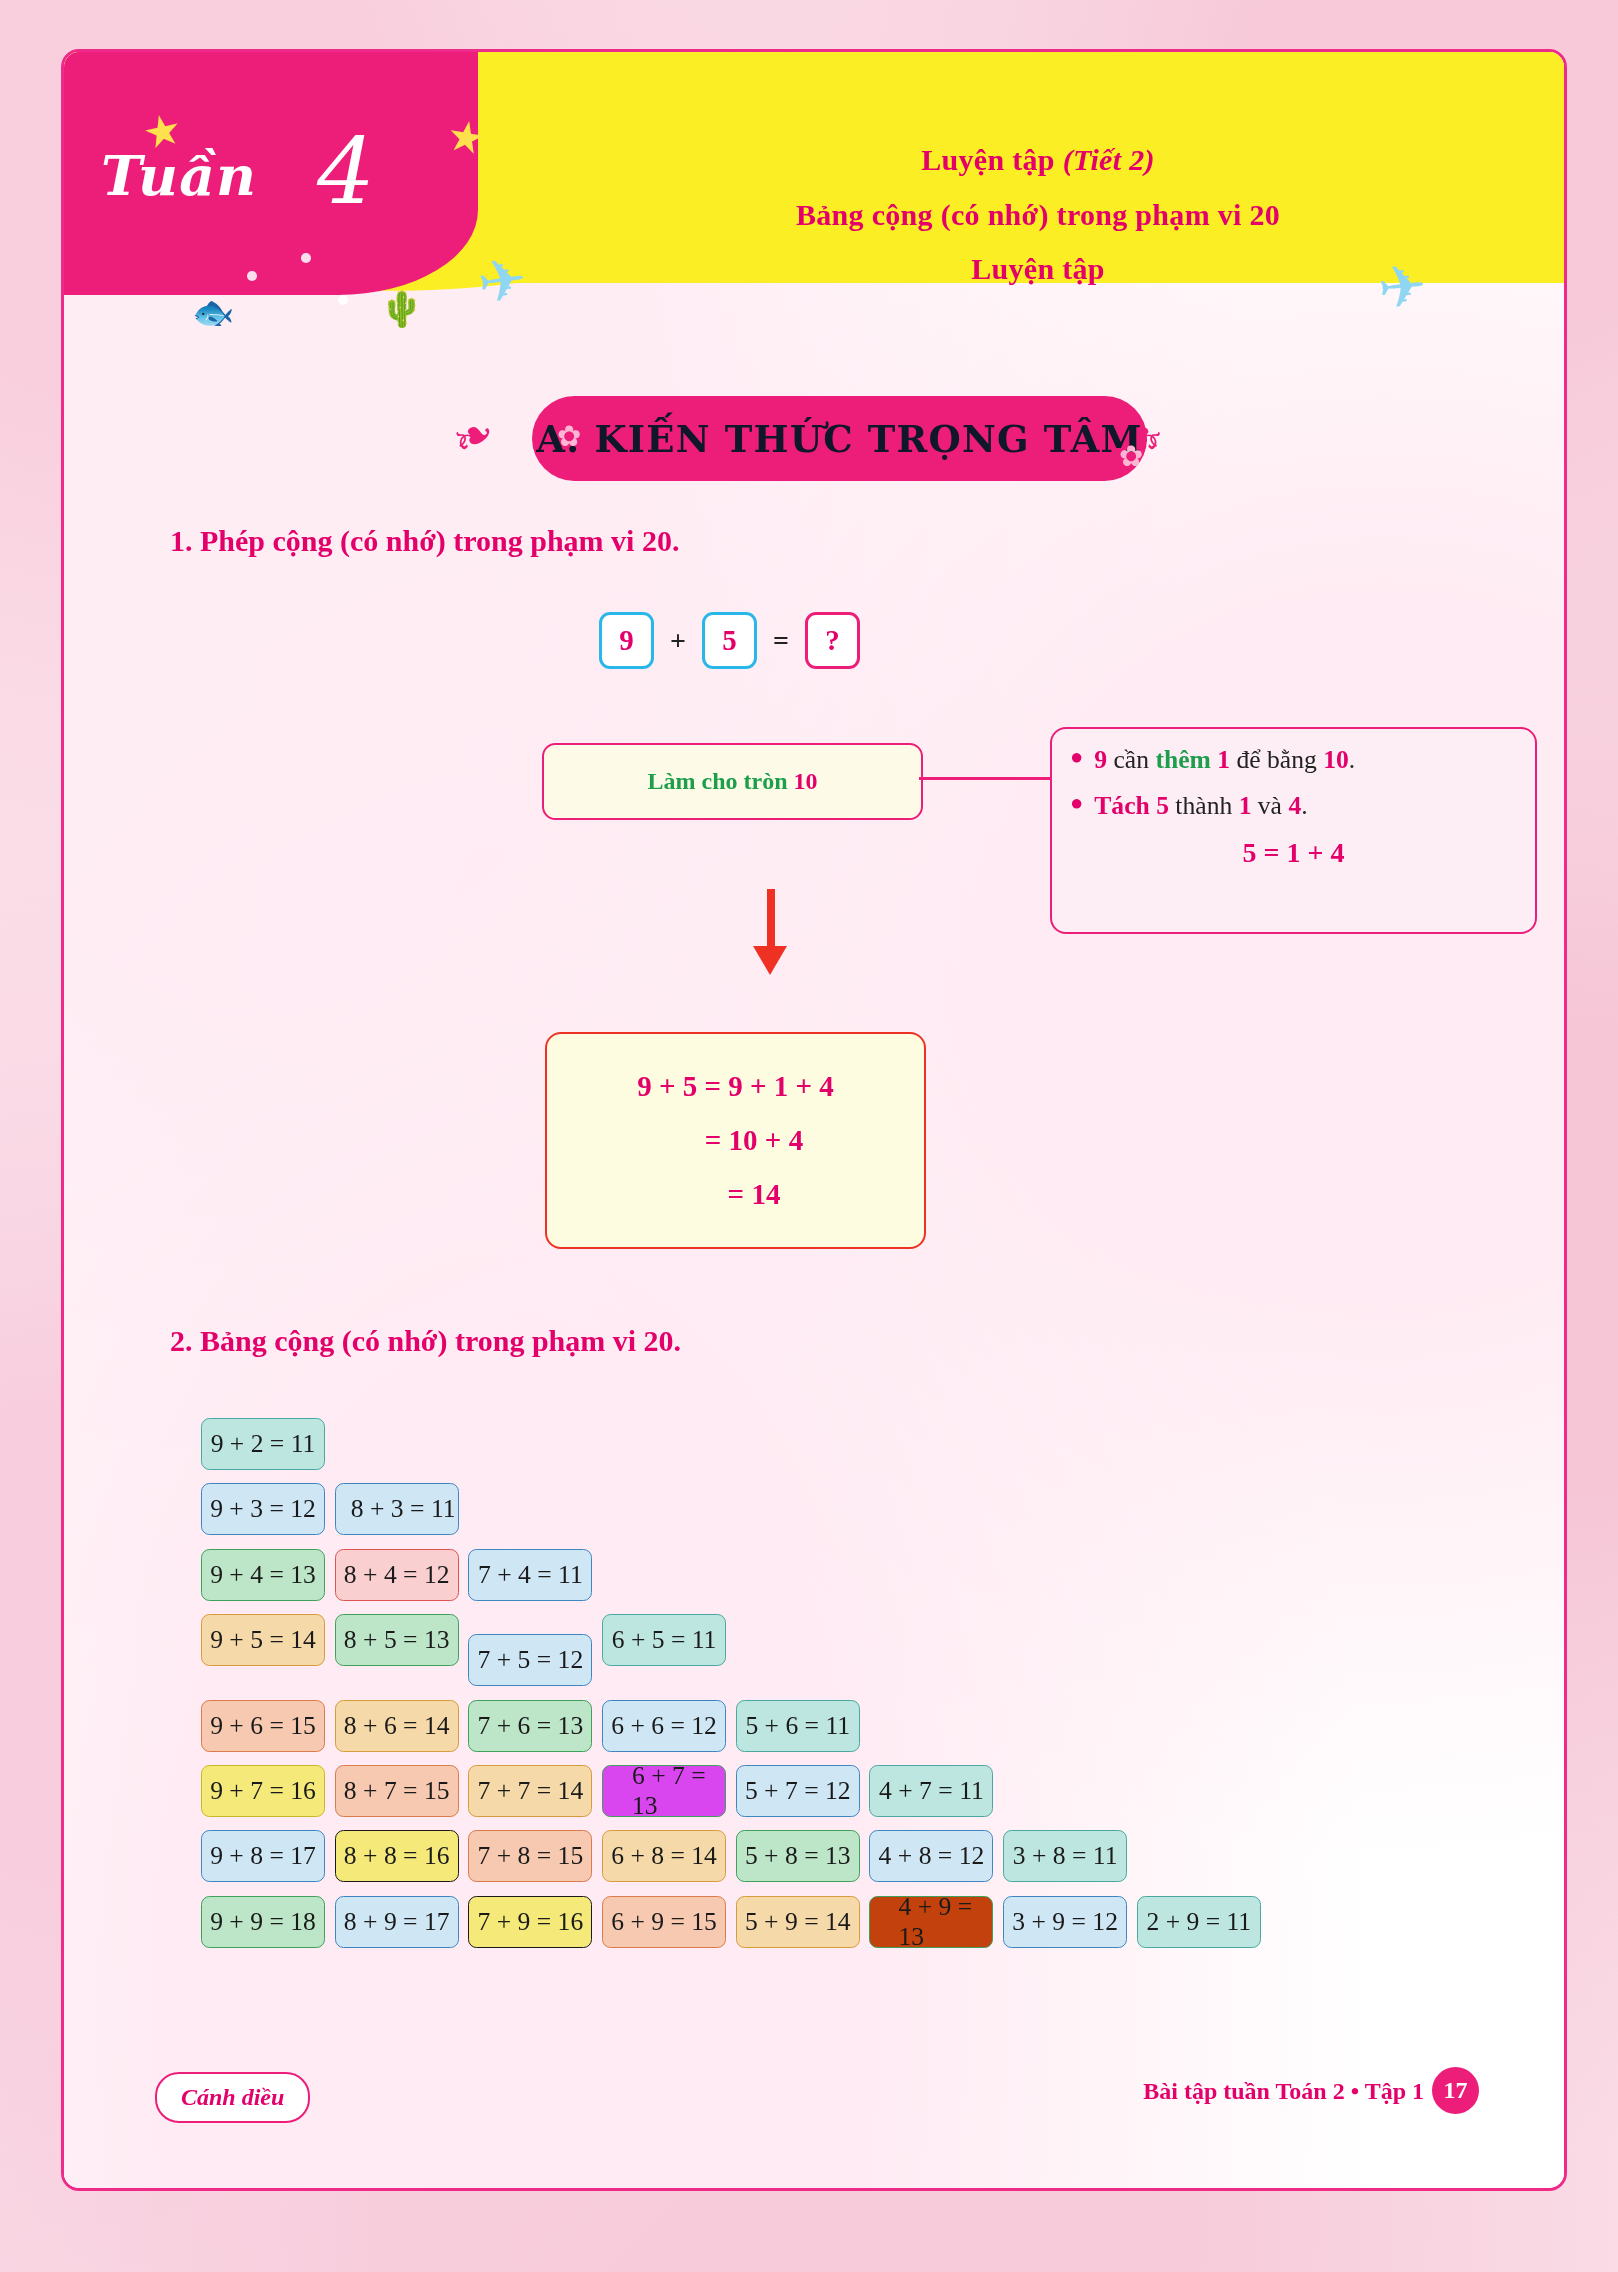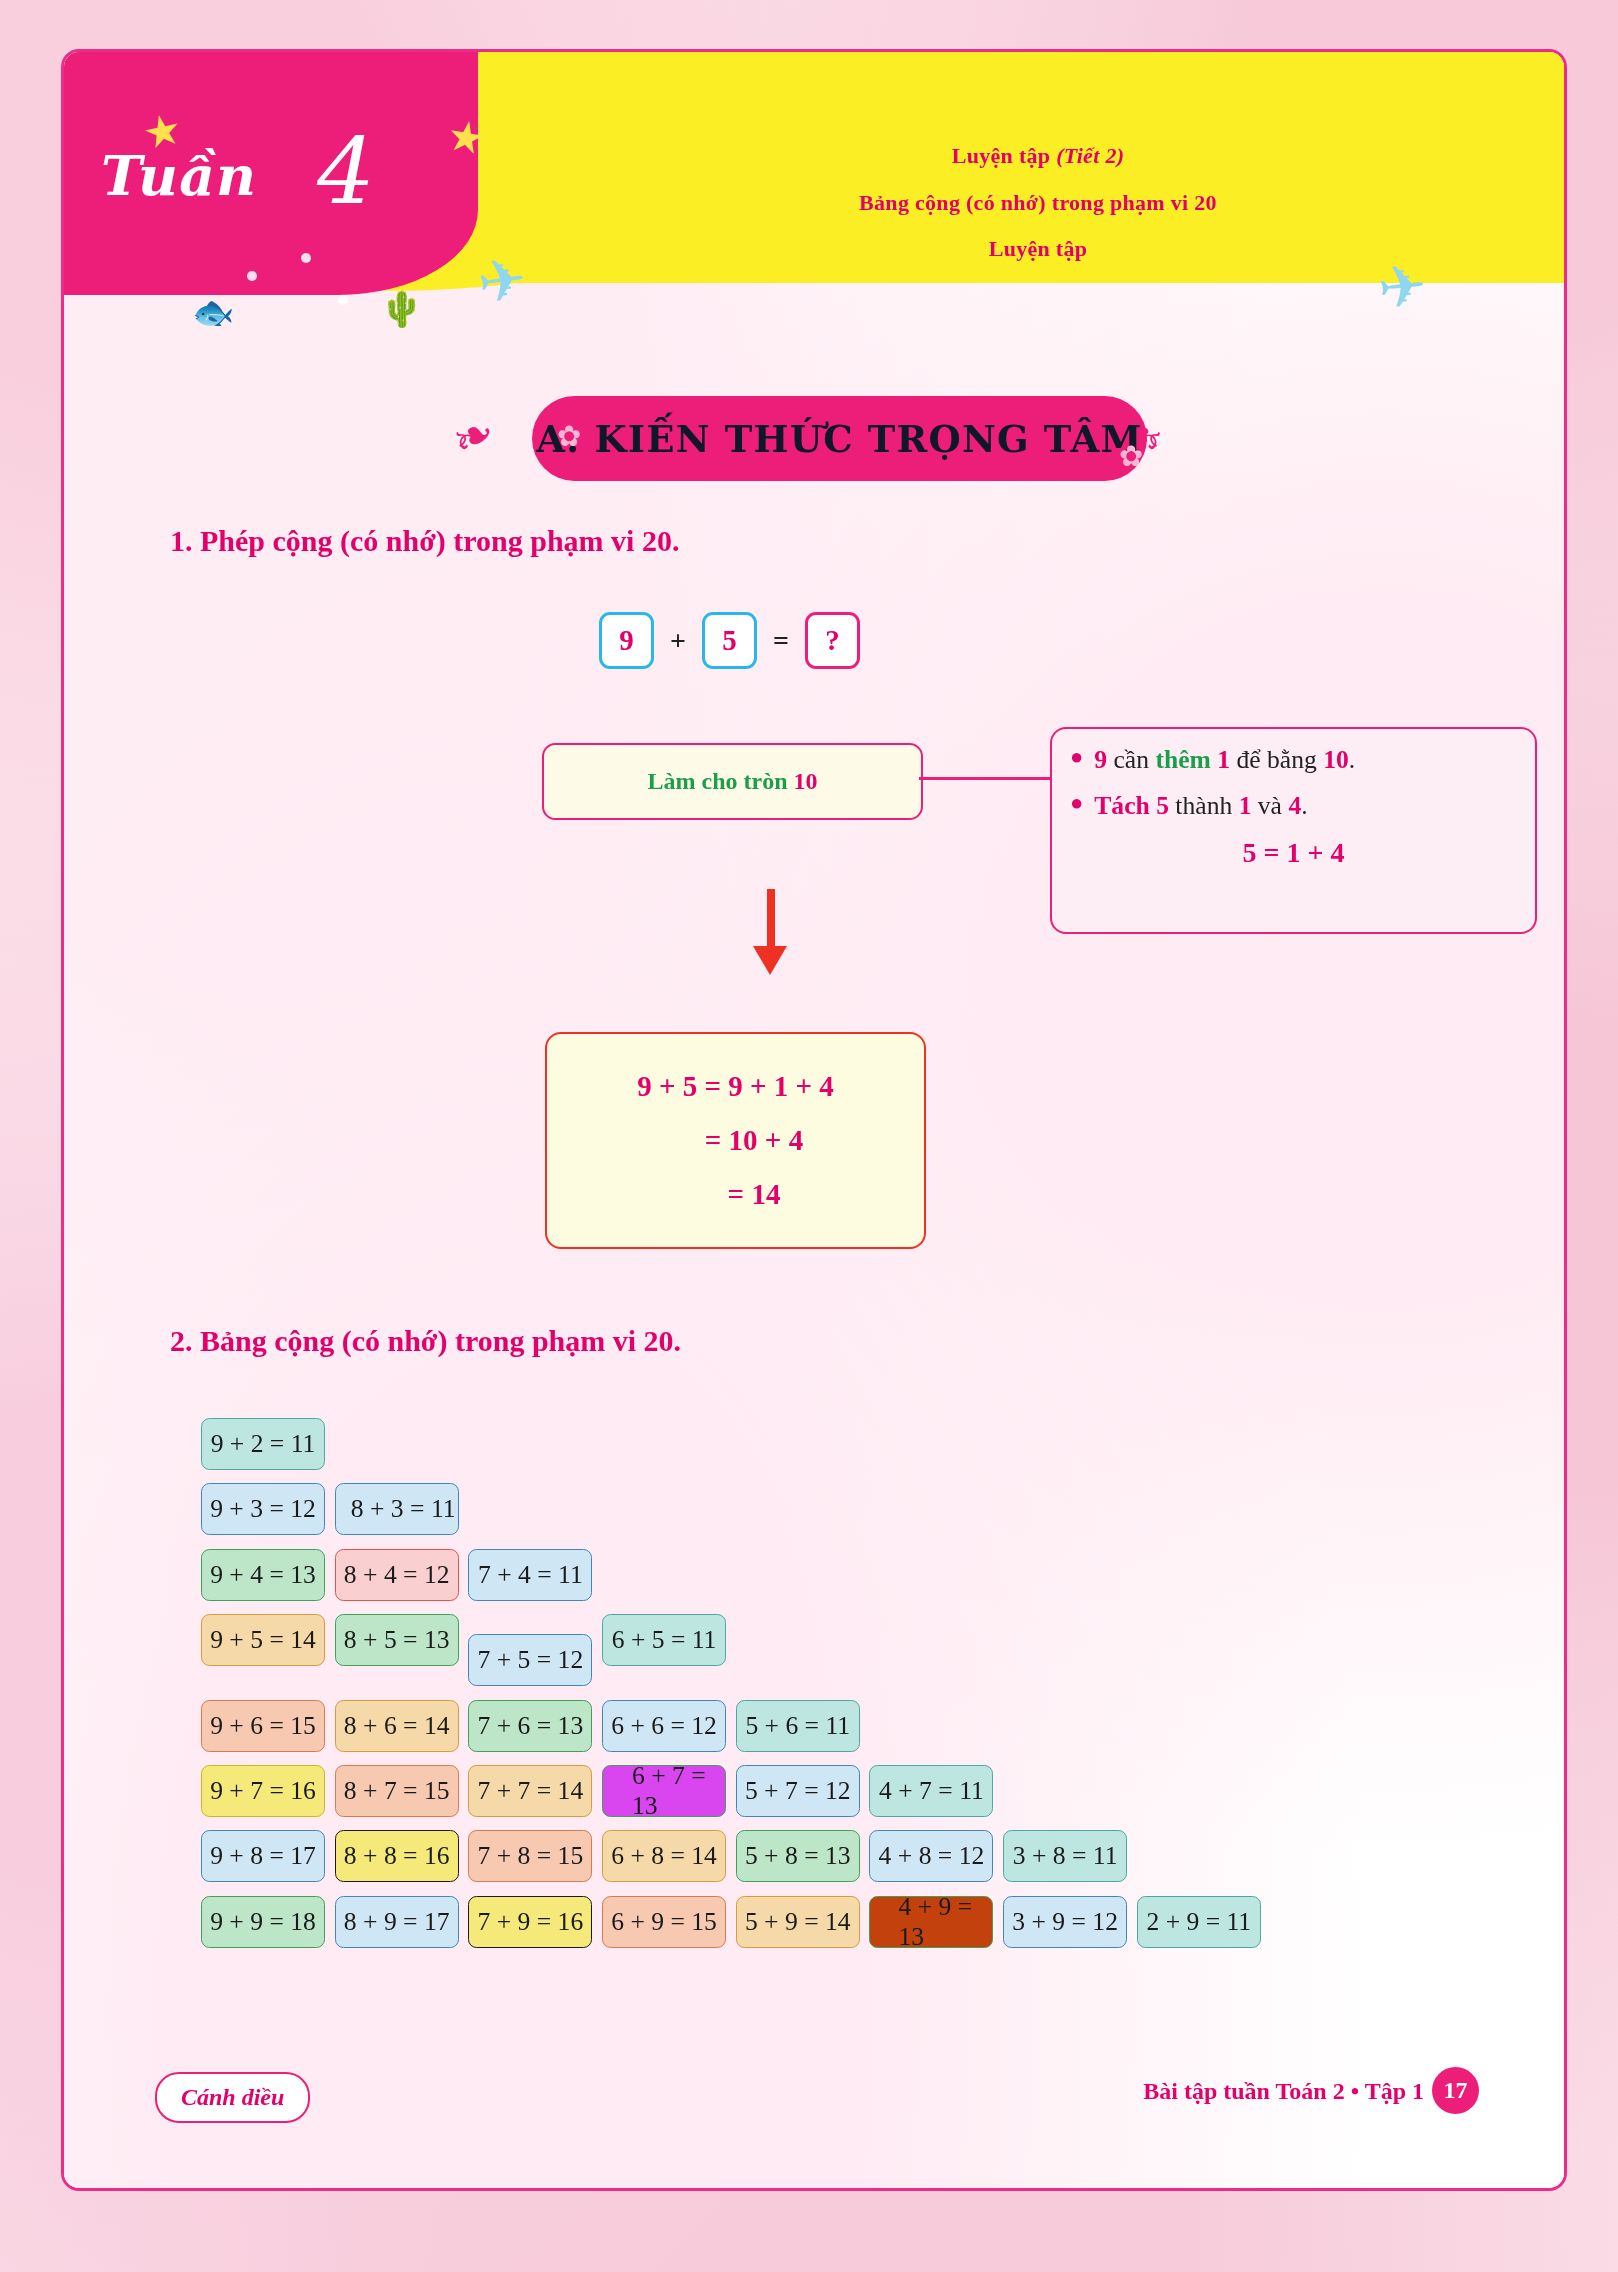--- a/index.html
+++ b/index.html
@@ -84,21 +84,21 @@
   .fish{position:absolute;left:128px;top:240px;font-size:34px;color:#fbee25;}
   .cactus{position:absolute;left:316px;top:237px;font-size:35px;color:#9fe2a8;}
   .plane{position:absolute;font-size:58px;color:#8fd6f2;}
   .plane.p1{left:414px;top:195px;transform:rotate(-8deg);}
   .plane.p2{left:1314px;top:201px;transform:rotate(-6deg);}
 
   .banner-titles{
     position:absolute;left:548px;top:91px;width:852px;
     text-align:center;color:#e3006a;font-weight:bold;
   }
-  .bt-line{font-size:22px;margin-bottom:20.7px;letter-spacing:0.3px;}
+  .bt-line{font-size:30px;margin-bottom:20.7px;letter-spacing:0.3px;}
   .bt-line .ital{font-style:italic;font-weight:bold;}
 
   
   .ribbon-wrap{
     position:absolute;left:377px;top:332px;width:791px;height:122px;
   }
   .ribbon{
     position:absolute;left:91px;top:12px;width:615px;height:85px;
     background:#ec1e79;border-radius:43px;
     display:flex;align-items:center;justify-content:center;

